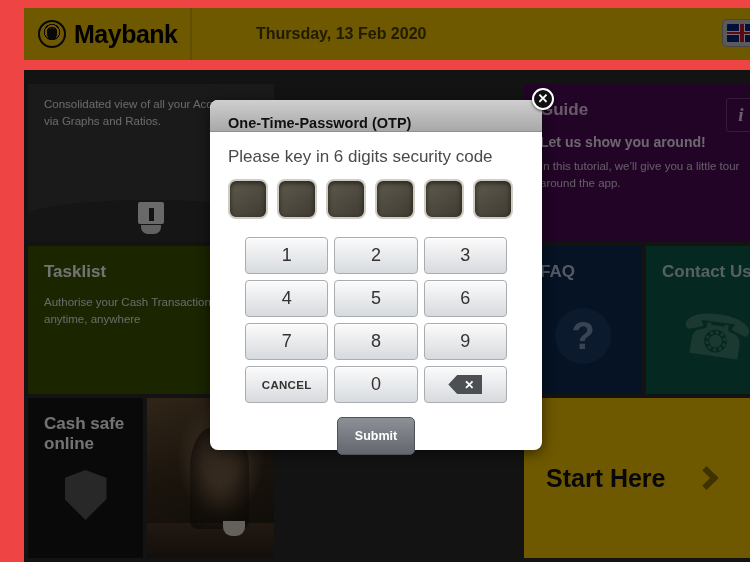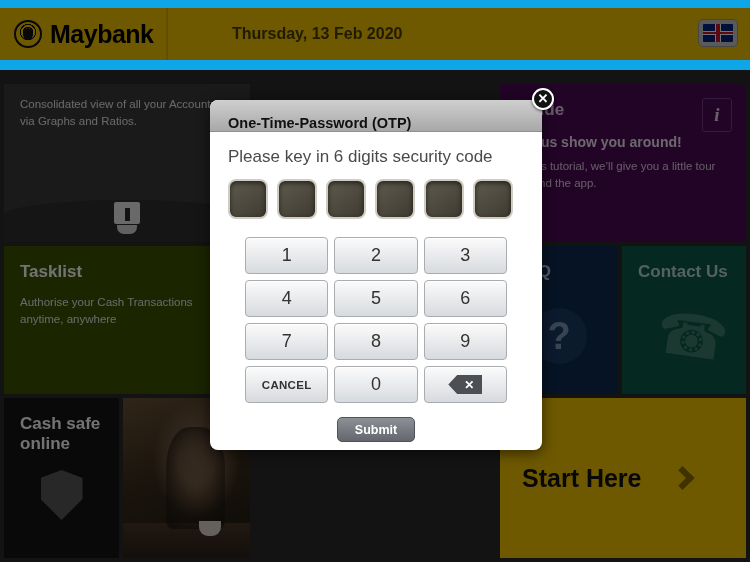--- a/index.html
+++ b/index.html
@@ -2,21 +2,21 @@
 <html><head>
 <meta charset="utf-8">
 <style>
   * { box-sizing: border-box; margin: 0; padding: 0; }
   html, body {
     width: 750px; height: 562px;
     overflow: hidden;
     font-family: "Liberation Sans", sans-serif;
     background: #000;
   }
-  #app { position: relative; width: 750px; height: 562px; background: #0ea5e9; }
+  #app { position: relative; width: 750px; height: 562px; background: #ef4444; padding-left: 24px; }
 
   
   .dimmed { filter: brightness(0.45); }
 
   
   .topbar {
     position: absolute; left: 0; top: 8px; width: 750px; height: 52px;
     background: #f5c400;
     display: flex; align-items: center;
   }
@@ -213,21 +213,21 @@
   .key.word { font-size: 11.5px; font-weight: bold; letter-spacing: .3px; }
   .bksp {
     width: 34px; height: 19px; background: #4c4f53;
     clip-path: polygon(26% 0, 100% 0, 100% 100%, 26% 100%, 0 50%);
     color: #fff; font-size: 12px; font-weight: bold;
     display: flex; align-items: center; justify-content: center;
     padding-left: 8px;
   }
   .submit-wrap { display: flex; justify-content: center; margin-top: 14px; }
   .submit {
-    width: 78px; height: 25px; border-radius: 5px;
+    width: 78px; height: 38px; border-radius: 5px;
     background: linear-gradient(#8d9097, #63666d);
     border: 1px solid #4f5258;
     color: #fff; font-size: 12.5px; font-weight: bold;
     display: flex; align-items: center; justify-content: center; cursor: pointer;
   }
 </style>
 </head>
 <body>
 
 <div id="app">

